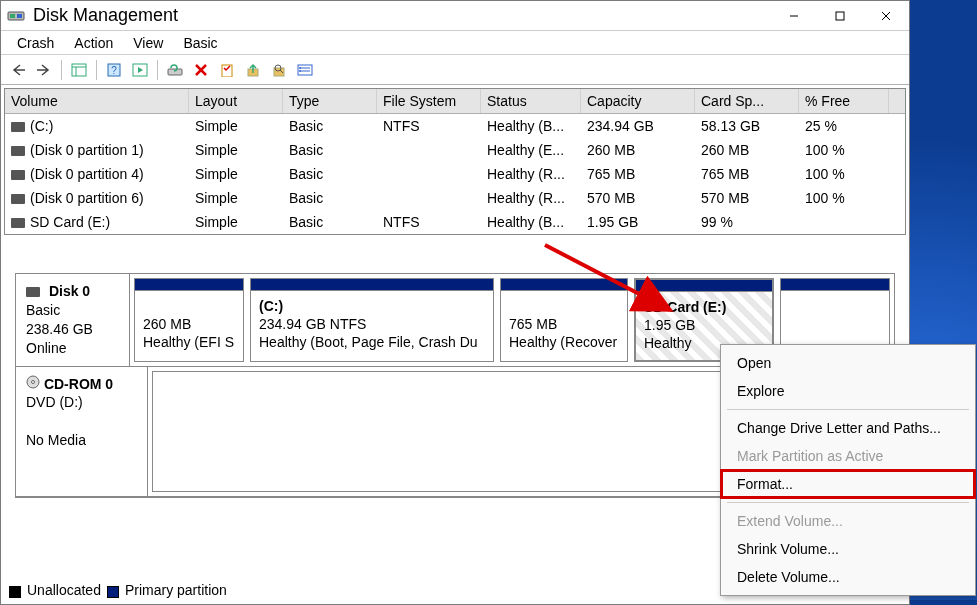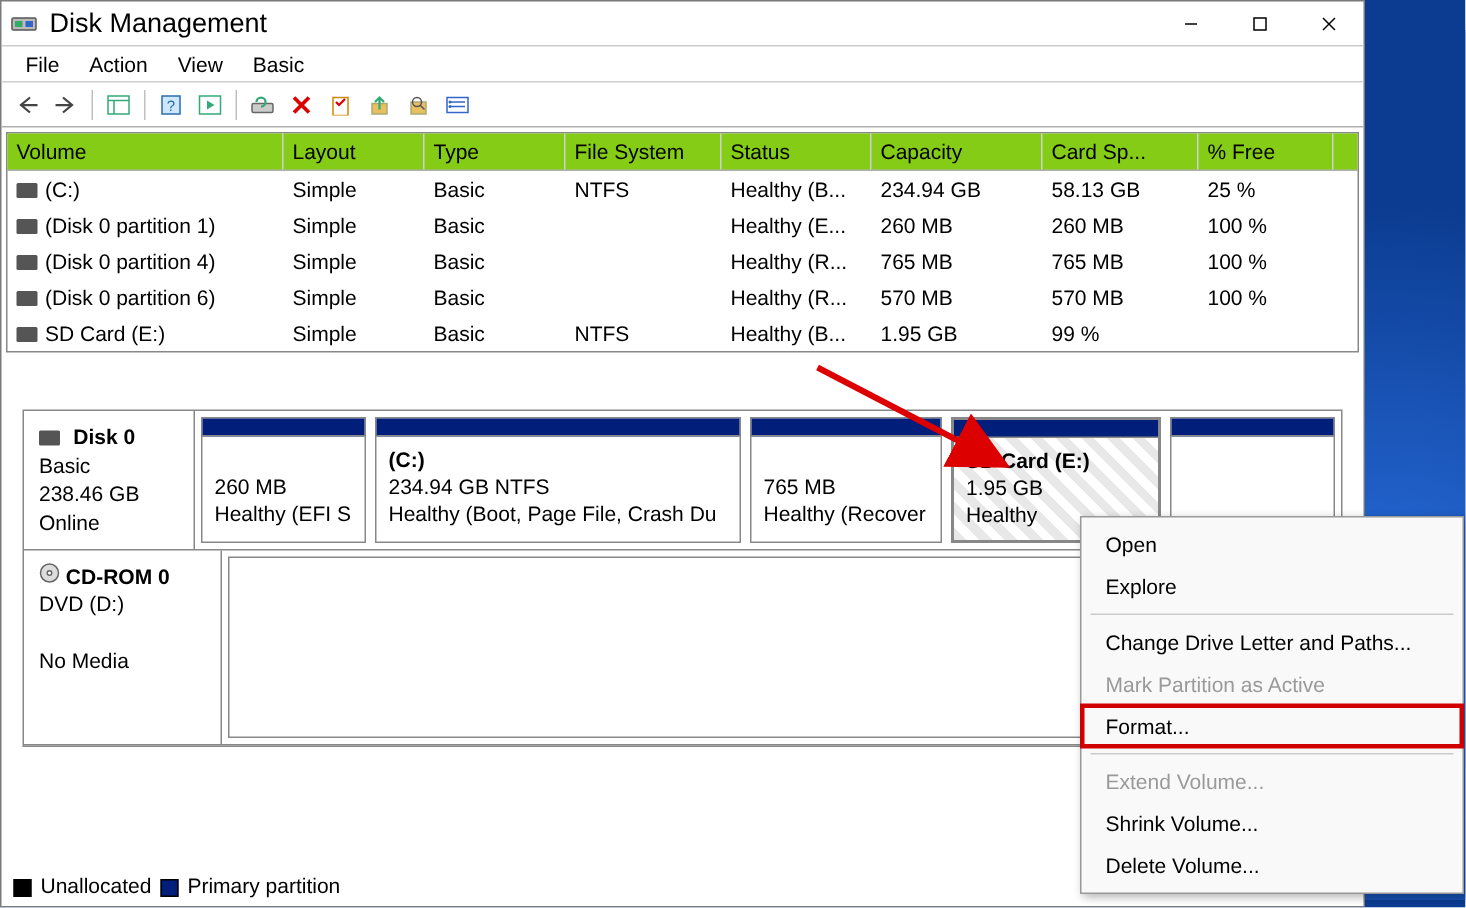--- a/index.html
+++ b/index.html
@@ -15,21 +15,21 @@
   .winbtn svg { width:10px; height:10px; }
   
   .menubar { display:flex; gap:0; height:24px; align-items:center; padding:0 6px; border-bottom:1px solid #d0d0d0; font-size:14px; }
   .menuitem { padding:2px 10px; }
   
   .toolbar { display:flex; align-items:center; height:30px; padding:0 6px; gap:4px; border-bottom:1px solid #b0b0b0; }
   .tbtn { width:22px; height:22px; display:flex; align-items:center; justify-content:center; border-radius:3px; }
   .tsep { width:1px; height:20px; background:#c0c0c0; margin:0 2px; }
   
   .vol-table { border:1px solid #888; margin:3px; }
-  .vt-header { display:flex; background:#84cc16; border-bottom:1px solid #b0b0b0; font-size:14px; }
+  .vt-header { display:flex; background:#e5e5e5; border-bottom:1px solid #b0b0b0; font-size:14px; }
   .vt-header .col { padding:4px 6px; border-right:1px solid #d0d0d0; position:relative; }
   .vt-body { }
   .vt-row { display:flex; font-size:14px; }
   .vt-row .col { padding:4px 6px; white-space:nowrap; overflow:hidden; text-overflow:ellipsis; }
   .col.c-vol   { width:184px; }
   .col.c-lay   { width:94px; }
   .col.c-type  { width:94px; }
   .col.c-fs    { width:104px; }
   .col.c-stat  { width:100px; }
   .col.c-cap   { width:114px; }
@@ -95,21 +95,21 @@
         <div class="winbtn">
             <svg viewBox="0 0 10 10">
               <line x1="1" y1="1" x2="9" y2="9" stroke="#000"></line>
               <line x1="9" y1="1" x2="1" y2="9" stroke="#000"></line>
             </svg>
           </div>
       </div>
     </div>
 
     <div class="menubar">
-      <div class="menuitem">File</div>
+      <div class="menuitem">Crash</div>
       <div class="menuitem">Action</div>
       <div class="menuitem">View</div>
       <div class="menuitem">Basic</div>
     </div>
 
     <div class="toolbar">
       <div class="tbtn">
           <svg width="16" height="12" viewBox="0 0 16 12">
             <path d="M10 1 L4 6 L10 11 M4 6 H15" fill="none" stroke="#444" stroke-width="1.5"></path>
           </svg>

